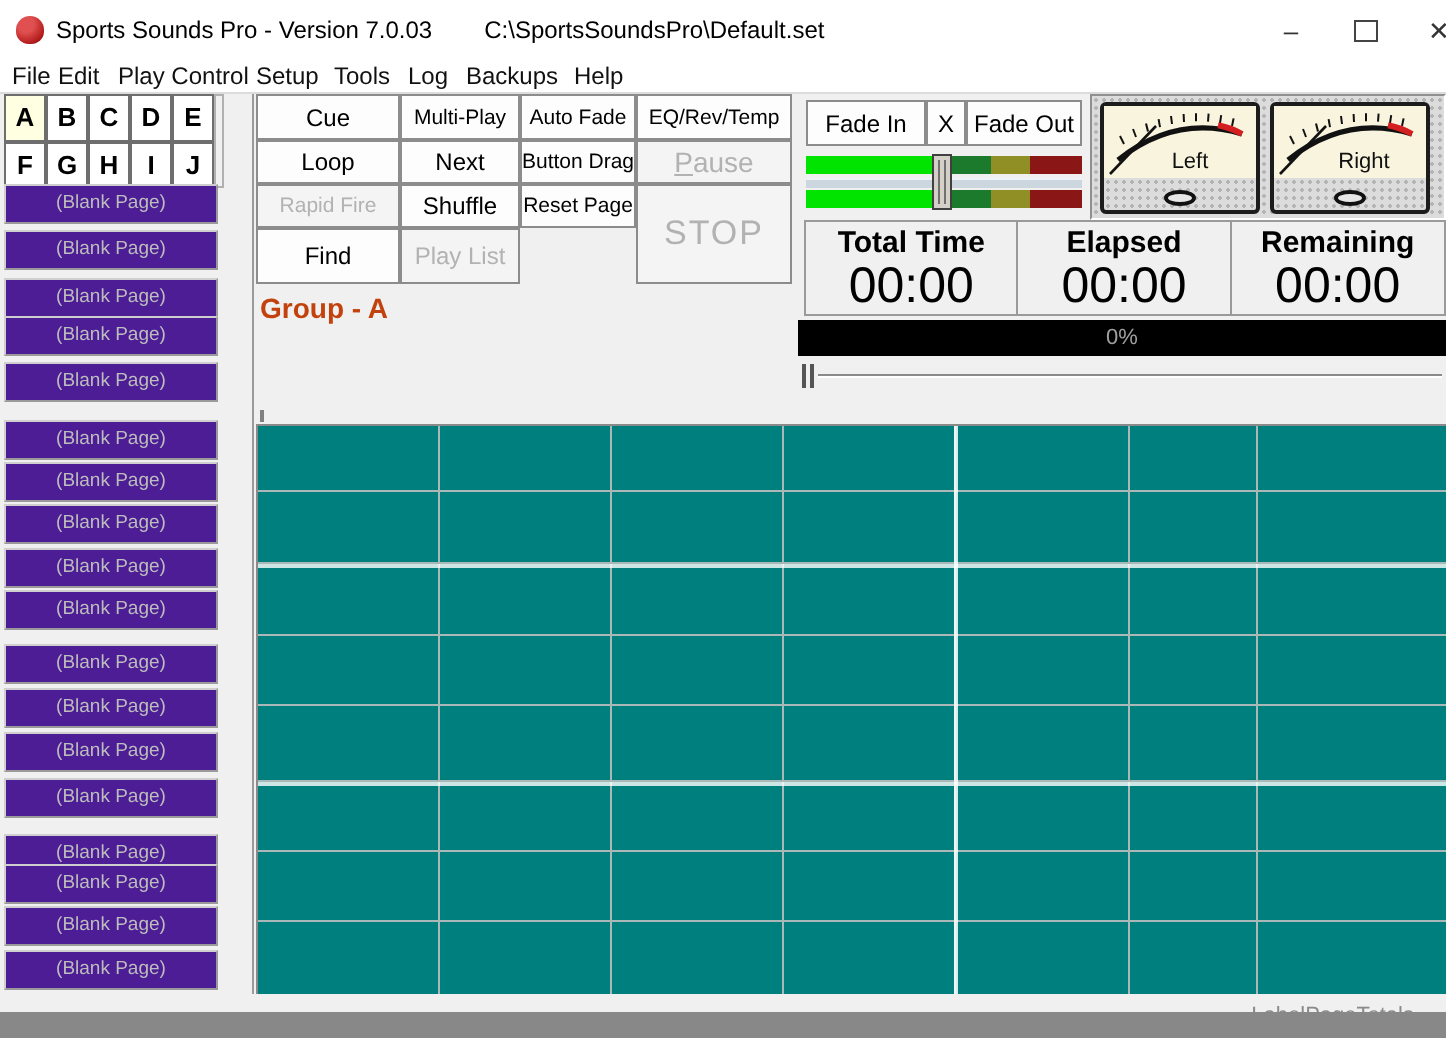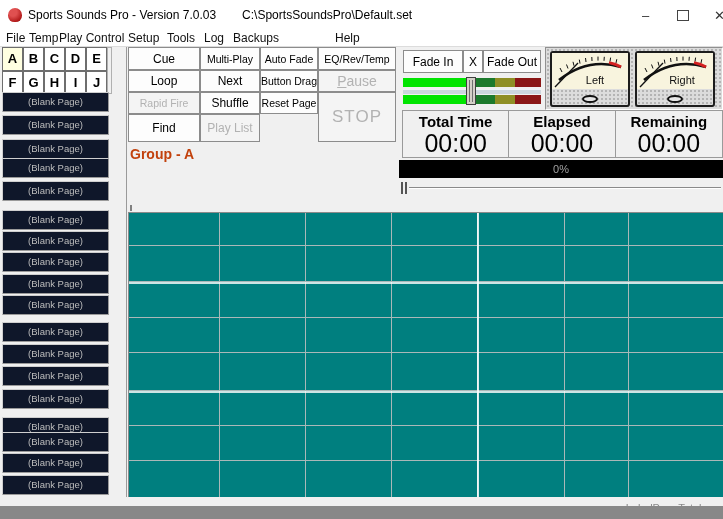--- a/index.html
+++ b/index.html
@@ -25,21 +25,21 @@
   #topline{left:0;top:46px;width:723px;height:1px;background:#dcdcdc;}
 
   
   #lettergrid{left:2px;top:47px;width:105px;height:47px;display:grid;
               grid-template-columns:repeat(5,1fr);grid-template-rows:1fr 1fr;}
   .letter{border:1px solid #6e6e6e;background:#fff;display:flex;align-items:center;justify-content:center;
           font-weight:bold;font-size:13px;}
   .letter.active{background:#ffffe1;}
   #letterstrip{left:107px;top:47px;width:5px;height:47px;border:1px solid #b0b0b0;background:#f0f0f0;}
   .pagebtn{position:absolute;left:2px;width:107px;height:20px;box-sizing:border-box;
-           background:#0f172a;border:1px solid #cfcfcf;border-bottom-color:#9a9a9a;border-right-color:#9a9a9a;
+           background:#4c1d95;border:1px solid #cfcfcf;border-bottom-color:#9a9a9a;border-right-color:#9a9a9a;
            color:#bdbdbd;font-size:9.5px;text-align:center;line-height:18px;}
   #main-divider{left:126px;top:47px;width:1px;height:450px;background:#9a9a9a;}
 
   
   #toolbar{left:128px;top:47px;width:268px;height:95px;display:grid;
            grid-template-columns:72px 60px 58px 78px;grid-template-rows:23px 22px 22px 28px;}
   .tb{border:1px solid #8c8c8c;background:#fdfdfd;display:flex;align-items:center;justify-content:center;
       font-size:12px;white-space:nowrap;overflow:hidden;}
   .tb.small{font-size:10.5px;}
   .tb.dis{color:#b2b2b2;background:#f4f4f4;}
@@ -118,27 +118,27 @@
   </div>
   <div id="btn-max" class="abs wbtn">
     <span class="maxbox"></span>
   </div>
   <div id="btn-close" class="abs wbtn">
     <span>✕</span>
   </div>
 
   <div id="menubar" class="abs">
       <span class="menu-item" style="left: 6px;">File</span>
-      <span class="menu-item" style="left: 29px;">Temp</span>
+      <span class="menu-item" style="left: 29px;">Edit</span>
       <span class="menu-item" style="left: 59px;">Play Control</span>
       <span class="menu-item" style="left: 128px;">Setup</span>
       <span class="menu-item" style="left: 167px;">Tools</span>
       <span class="menu-item" style="left: 204px;">Log</span>
       <span class="menu-item" style="left: 233px;">Backups</span>
-      <span class="menu-item" style="left: 287px; margin-left: 48px;">Help</span>
+      <span class="menu-item" style="left: 287px;">Help</span>
     </div>
   <div id="topline" class="abs"></div>
 
   <div id="lettergrid" class="abs">
       <div class="letter active">A</div>
       <div class="letter">B</div>
       <div class="letter">C</div>
       <div class="letter">D</div>
       <div class="letter">E</div>
       <div class="letter">F</div>

